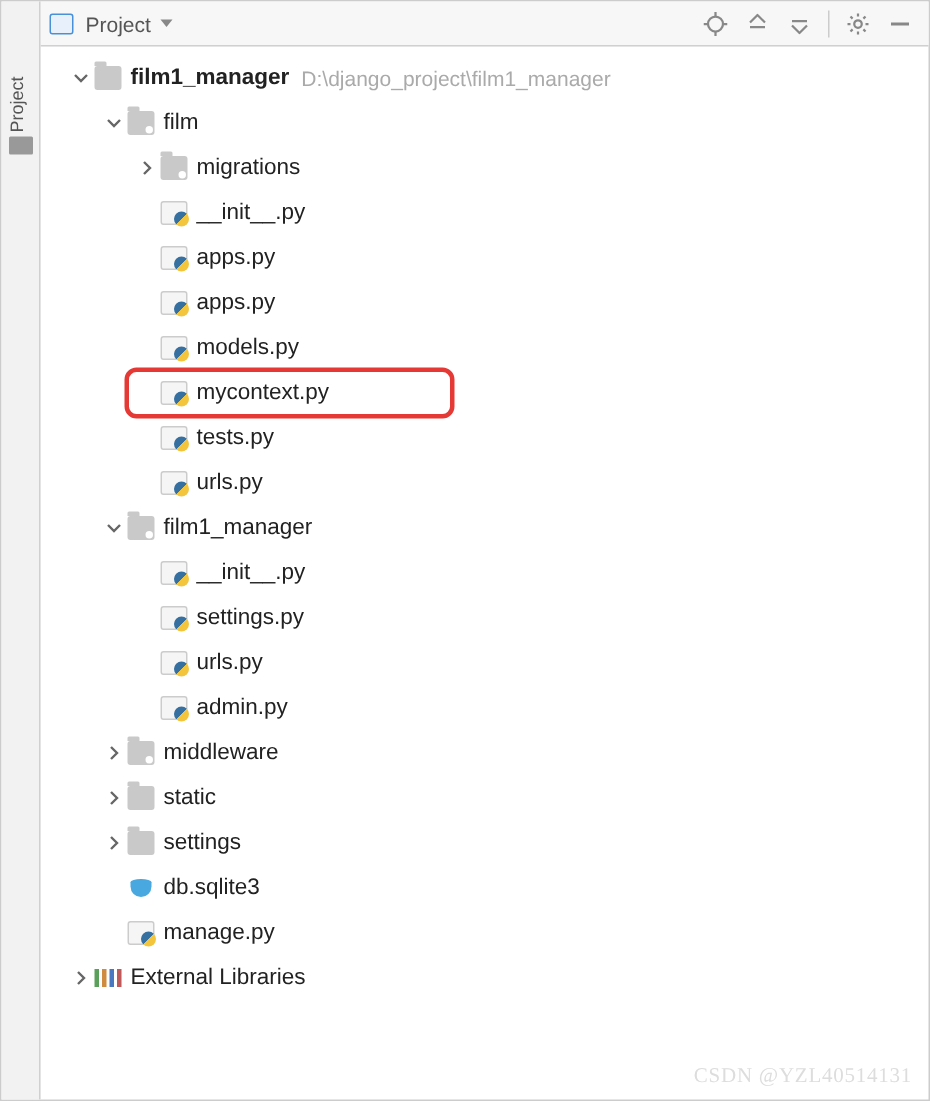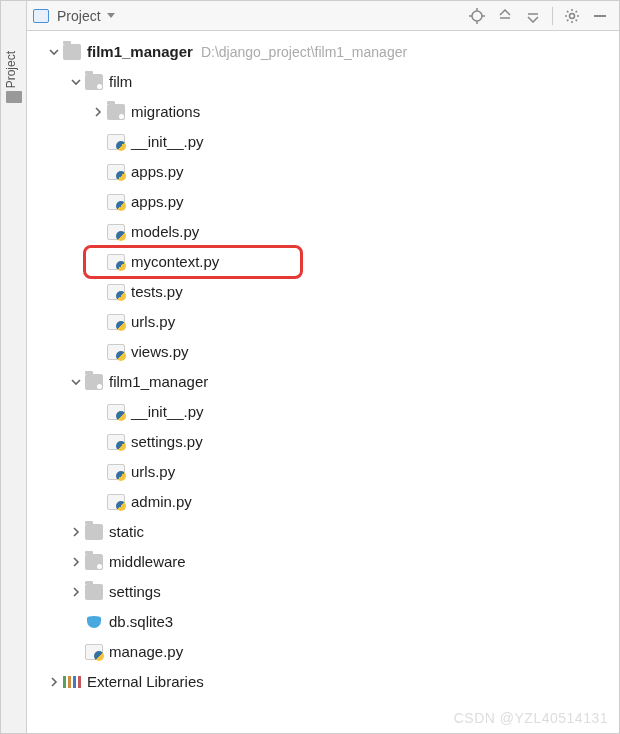--- a/index.html
+++ b/index.html
@@ -149,20 +149,21 @@
     border-radius: 8px;
     pointer-events: none;
   }
   .watermark {
     position: absolute;
     right: 12px;
     bottom: 8px;
     color: #ddd;
     font-size: 14px;
     letter-spacing: 0.5px;
+    font-family: Liberation Serif, serif;
   }
 </style>
 </head>
 <body>
 
 <div class="panel">
   <div class="side-tab">
     <div class="side-tab-label">Project</div>
     <div class="side-tab-icon"></div>
   </div>
@@ -279,26 +280,20 @@
           <span class="py-icon"></span>
           <span class="label">tests.py</span>
         </div>
         <div class="tree-row">
           <span class="indent" style="width: 64px;"></span>
           <span class="chevron blank"></span>
           <span class="py-icon"></span>
           <span class="label">urls.py</span>
         </div>
         <div class="tree-row">
-          <span class="indent" style="width: 64px;"></span>
-          <span class="chevron blank"></span>
-          <span class="py-icon"></span>
-          <span class="label">views.py</span>
-        </div>
-        <div class="tree-row">
           <span class="indent" style="width: 42px;"></span>
           <span class="chevron">
             <svg width="10" height="10" viewBox="0 0 10 10">
               <path d="M1 3 L5 7 L9 3" fill="none" stroke="#666" stroke-width="1.6"></path>
             </svg>
           </span>
           <span class="pkg-icon"></span>
           <span class="label">film1_manager</span>
         </div>
         <div class="tree-row">
@@ -325,32 +320,32 @@
           <span class="py-icon"></span>
           <span class="label">admin.py</span>
         </div>
         <div class="tree-row">
           <span class="indent" style="width: 42px;"></span>
           <span class="chevron">
             <svg width="10" height="10" viewBox="0 0 10 10">
               <path d="M3 1 L7 5 L3 9" fill="none" stroke="#666" stroke-width="1.6"></path>
             </svg>
           </span>
+          <span class="pkg-icon"></span>
+          <span class="label">middleware</span>
+        </div>
+        <div class="tree-row">
+          <span class="indent" style="width: 42px;"></span>
+          <span class="chevron">
+            <svg width="10" height="10" viewBox="0 0 10 10">
+              <path d="M3 1 L7 5 L3 9" fill="none" stroke="#666" stroke-width="1.6"></path>
+            </svg>
+          </span>
           <span class="dir-icon"></span>
           <span class="label">static</span>
-        </div>
-        <div class="tree-row">
-          <span class="indent" style="width: 42px;"></span>
-          <span class="chevron">
-            <svg width="10" height="10" viewBox="0 0 10 10">
-              <path d="M3 1 L7 5 L3 9" fill="none" stroke="#666" stroke-width="1.6"></path>
-            </svg>
-          </span>
-          <span class="pkg-icon"></span>
-          <span class="label">middleware</span>
         </div>
         <div class="tree-row">
           <span class="indent" style="width: 42px;"></span>
           <span class="chevron">
             <svg width="10" height="10" viewBox="0 0 10 10">
               <path d="M3 1 L7 5 L3 9" fill="none" stroke="#666" stroke-width="1.6"></path>
             </svg>
           </span>
           <span class="dir-icon"></span>
           <span class="label">settings</span>

